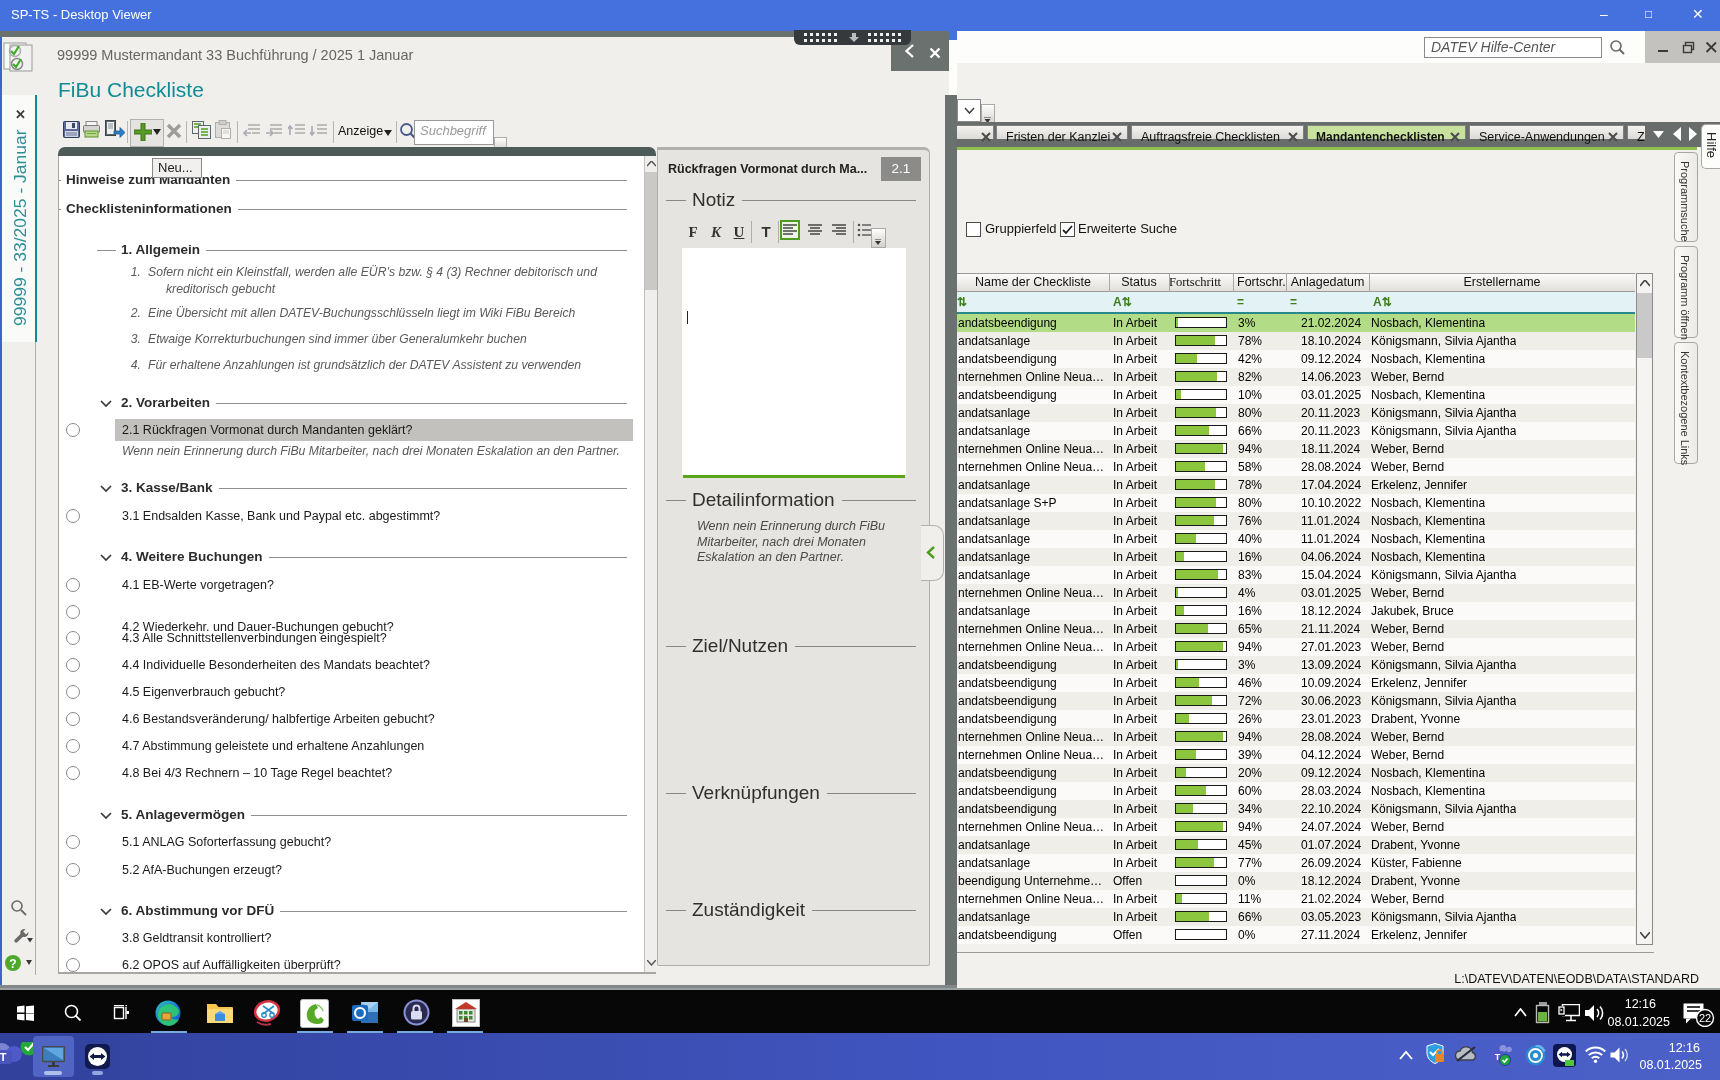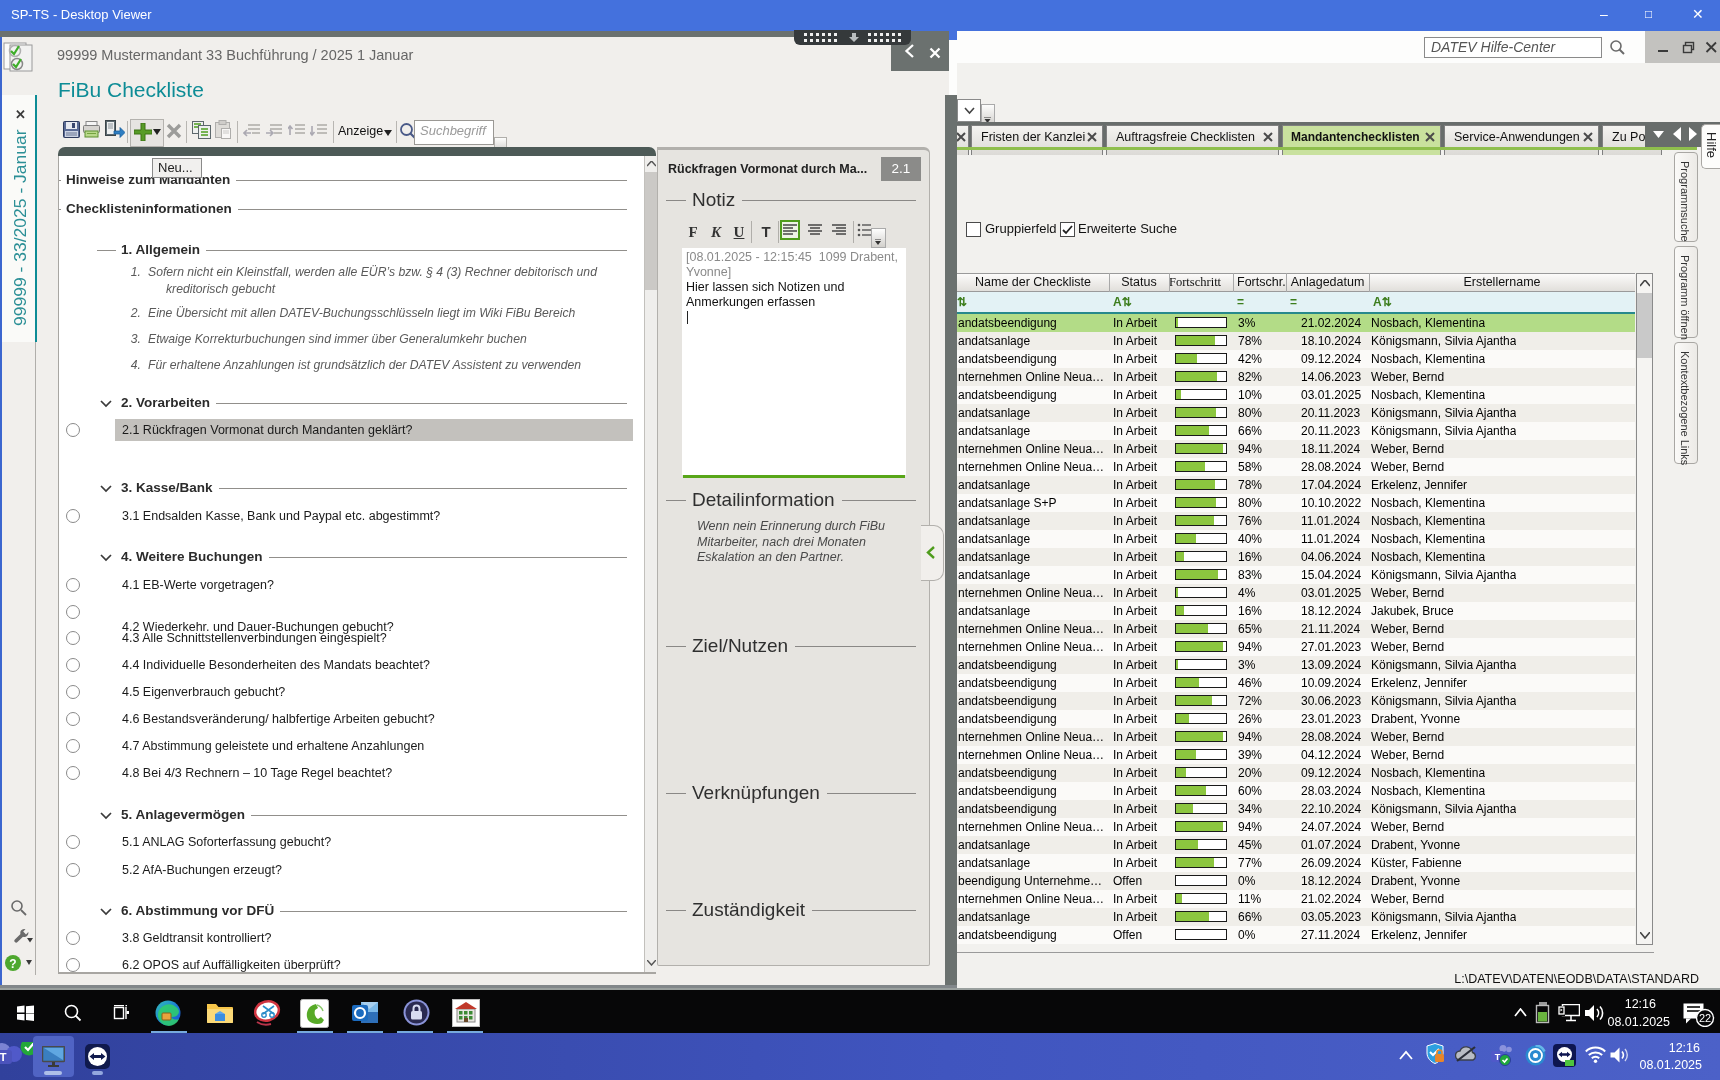--- a/index.html
+++ b/index.html
@@ -7,21 +7,21 @@
  font-family:"Liberation Sans",sans-serif;background:#f1efec;}
 .a{position:absolute;}
 .line{position:absolute;height:1px;background:#918f8b;}
 .sec{position:absolute;font-size:13.5px;font-weight:bold;color:#2b2b2b;line-height:18px;white-space:nowrap;}
 .itm{position:absolute;font-size:12.5px;color:#1a1a1a;line-height:18px;white-space:nowrap;}
 .ital{position:absolute;font-size:12.2px;font-style:italic;color:#5a5a5a;line-height:17px;white-space:nowrap;}
 .radio{position:absolute;width:12px;height:12px;border:1.5px solid #8a8a8a;border-radius:50%;background:#fff;}
 .wbg{background:#fff;padding:0 6px 0 5px;}
 .gl{position:absolute;font-size:19px;color:#2f2f2f;line-height:16px;white-space:nowrap;}
 .tsep{position:absolute;width:1px;height:22px;background:#b8b6b2;}
-.tab{position:absolute;height:30px;background:linear-gradient(#f4f3f0,#dcdad6);border:1px solid #7f7f7f;border-bottom:none;font-size:12.5px;color:#111;line-height:21px;white-space:nowrap;}
+.tab{position:absolute;height:14px;background:linear-gradient(#f4f3f0,#dcdad6);border:1px solid #7f7f7f;border-bottom:none;font-size:12.5px;color:#111;line-height:21px;white-space:nowrap;margin-left:25px;}
 .vtab{position:absolute;background:linear-gradient(90deg,#fbfaf8,#eceae6);border:1px solid #a9a7a3;border-radius:4px;}
 .vtxt{writing-mode:vertical-rl;font-size:11px;color:#333;white-space:nowrap;}
 .hcell{position:absolute;top:0;height:19px;line-height:19px;font-size:12.5px;color:#111;text-align:center;overflow:hidden;white-space:nowrap;}
 .tc{position:absolute;top:0;height:18px;line-height:18px;font-size:12px;color:#000;white-space:nowrap;overflow:hidden;}
 .pb{position:absolute;top:3px;width:50px;height:9px;border:1px solid #1a1a1a;background:#fff;}
 .pf{height:9px;background:#8cc63f;float:left;}
 .fg{position:absolute;font-size:12px;font-weight:bold;color:#3c7d1c;line-height:20px;}
 .ul{position:absolute;top:1029px;height:3px;background:#76a9dc;}
 </style>
 </head>
@@ -203,20 +203,21 @@
     <div class="ital" style="left:89px;top:201px;">Für erhaltene Anzahlungen ist grundsätzlich der DATEV Assistent zu verwenden</div>
 <div class="line" style="left:38px;top:247px;width:530px;"></div>
     <div class="a" style="left:38px;top:239px;width:22px;height:16px;background:#fff;"></div>
     <svg class="a" style="left:41px;top:244px;" width="12" height="8">
       <path d="M1 1 L6 6 L11 1" fill="none" stroke="#3a3a3a" stroke-width="1.7"></path>
     </svg>
     <div class="sec" style="left:57px;top:238px;"><span class="wbg">2. Vorarbeiten</span></div>
 <div class="a" style="left:56px;top:263px;width:518px;height:22px;background:#c3c1bd;"></div>
 <div class="radio" style="left:7px;top:267px;"></div>
 <div class="itm" style="left:63px;top:265px;">2.1 Rückfragen Vormonat durch Mandanten geklärt?</div>
+<div class="ital" style="left:63px;top:287px;">Wenn nein Erinnerung durch FiBu Mitarbeiter, nach drei Monaten Eskalation an den Partner.</div>
 <div class="line" style="left:38px;top:332px;width:530px;"></div>
     <div class="a" style="left:38px;top:324px;width:22px;height:16px;background:#fff;"></div>
     <svg class="a" style="left:41px;top:329px;" width="12" height="8">
       <path d="M1 1 L6 6 L11 1" fill="none" stroke="#3a3a3a" stroke-width="1.7"></path>
     </svg>
     <div class="sec" style="left:57px;top:323px;"><span class="wbg">3. Kasse/Bank</span></div>
 <div class="radio" style="left:7px;top:353px;"></div>
     <div class="itm" style="left:63px;top:351px;">3.1 Endsalden Kasse, Bank und Paypal etc. abgestimmt?</div>
 <div class="line" style="left:38px;top:401px;width:530px;"></div>
     <div class="a" style="left:38px;top:393px;width:22px;height:16px;background:#fff;"></div>
@@ -320,21 +321,20 @@
         <line x1="5" y1="13" x2="14" y2="13" stroke="#555" stroke-width="1.4"></line>
       </svg></div>
 <div class="a" style="left:213px;top:78px;width:13px;height:18px;background:linear-gradient(#fefefe,#d2d0cc);border:1px solid #aaa;">
       <svg style="position:absolute;left:3px;top:10px;" width="7" height="6">
         <line x1="0" y1="0" x2="6" y2="0" stroke="#333"></line>
         <path d="M0 2 h6 l-3 4 z" fill="#333"></path>
       </svg>
     </div>
 <div class="a" style="left:24px;top:98px;width:224px;height:227px;background:#fff;"></div>
 <div class="a" style="left:25px;top:325px;width:222px;height:3px;background:#58a618;"></div>
-<div class="a" style="left:28px;top:100px;font-size:12.5px;line-height:15px;color:#8a8a8a;white-space:nowrap;">[08.01.2025 - 12:15:45&nbsp; 1099 Drabent,<br>Yvonne]<span style="color:#111;"><br>Hier lassen sich Notizen und<br>Anmerkungen erfassen</span></div>
 <div class="a" style="left:29px;top:161px;width:1px;height:13px;background:#222;"></div>
 <div class="line" style="left:8px;top:350px;width:18px;background:#8a8886;"></div>
     <div class="line" style="left:26px;top:350px;width:232px;background:#8a8886;"></div>
     <div class="gl" style="left:28px;top:342px;"><span style="background:#e6e4e0;padding:0 7px 0 6px;">Detailinformation</span></div>
 <div class="a" style="left:39px;top:369px;font-size:12.5px;font-style:italic;color:#4a4a4a;line-height:15.5px;">Wenn nein Erinnerung durch FiBu<br>Mitarbeiter, nach drei Monaten<br>Eskalation an den Partner.</div>
 <div class="line" style="left:8px;top:496px;width:18px;background:#8a8886;"></div>
     <div class="line" style="left:26px;top:496px;width:232px;background:#8a8886;"></div>
     <div class="gl" style="left:28px;top:488px;"><span style="background:#e6e4e0;padding:0 7px 0 6px;">Ziel/Nutzen</span></div>
 <div class="line" style="left:8px;top:643px;width:18px;background:#8a8886;"></div>
     <div class="line" style="left:26px;top:643px;width:232px;background:#8a8886;"></div>

